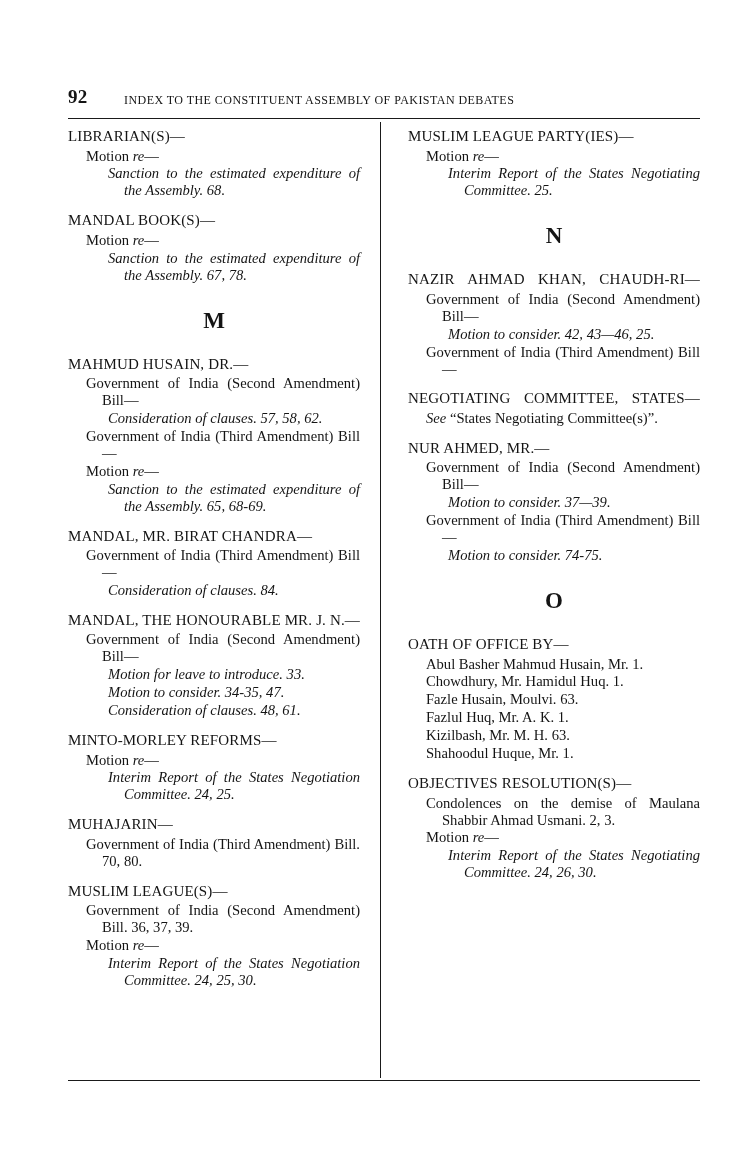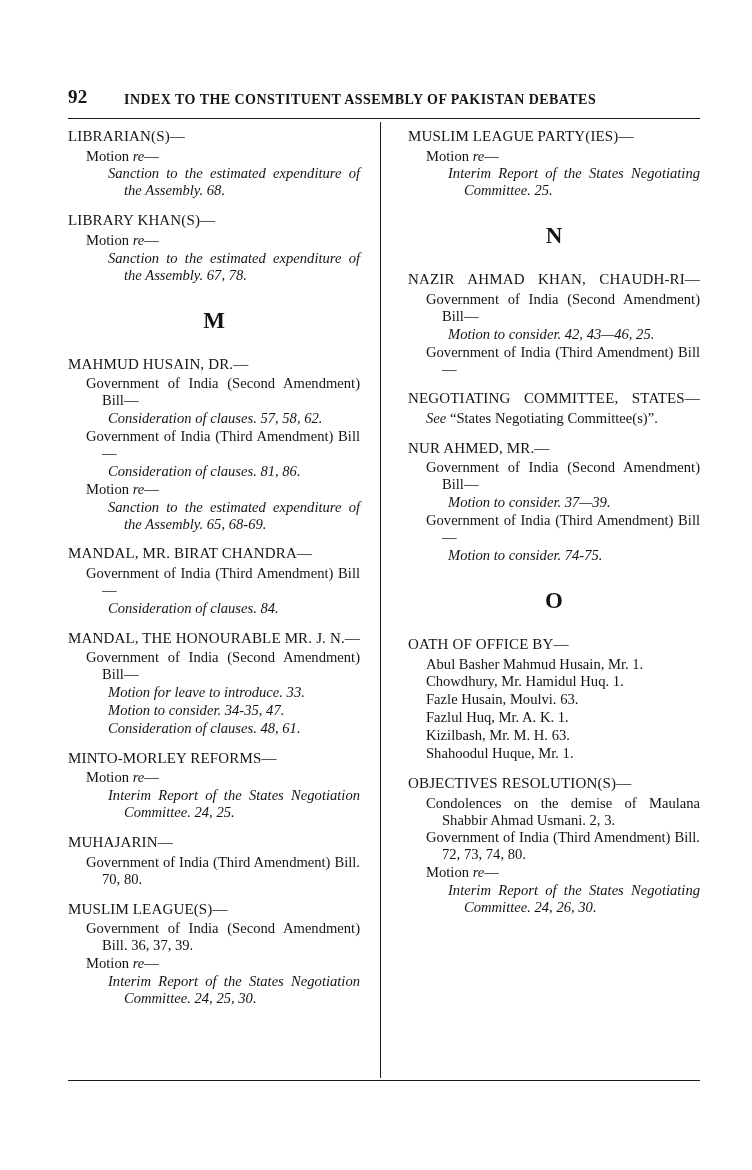--- a/index.html
+++ b/index.html
@@ -29,22 +29,22 @@
     align-items: flex-end;
   }
   .folio {
     font-size: 19px;
     font-weight: 700;
     letter-spacing: 0.2px;
     width: 56px;
     flex: none;
   }
   .head-title {
-    font-size: 14px;
-    font-weight: 700;
+    font-size: 12px;
+    font-weight: 400;
     letter-spacing: 0.45px;
     white-space: nowrap;
   }
 
   
   .rule-top {
     position: absolute;
     left: 68px;
     top: 118px;
     width: 632px;
@@ -156,31 +156,30 @@
   <div class="rule-bottom"></div>
 
   <div class="columns">
     <div class="col col-left" id="col-left">
         <div class="entry">
           <div class="lvl0">LIBRARIAN(S)—</div>
           <div class="lvl1">Motion <em>re</em>—</div>
           <div class="lvl2">Sanction to the estimated expenditure of the Assembly. 68.</div>
         </div>
         <div class="entry">
-          <div class="lvl0">LIBRARY KHAN(S)—</div>
+          <div class="lvl0">MANDAL BOOK(S)—</div>
           <div class="lvl1">Motion <em>re</em>—</div>
           <div class="lvl2">Sanction to the estimated expenditure of the Assembly. 67, 78.</div>
         </div>
         <div class="section-letter">M</div>
         <div class="entry">
           <div class="lvl0">MAHMUD HUSAIN, DR.—</div>
           <div class="lvl1">Government of India (Second Amendment) Bill—</div>
           <div class="lvl2">Consideration of clauses. 57, 58, 62.</div>
           <div class="lvl1">Government of India (Third Amendment) Bill—</div>
-          <div class="lvl2">Consideration of clauses. 81, 86.</div>
           <div class="lvl1">Motion <em>re</em>—</div>
           <div class="lvl2">Sanction to the estimated expenditure of the Assembly. 65, 68-69.</div>
         </div>
         <div class="entry">
           <div class="lvl0">MANDAL, MR. BIRAT CHANDRA—</div>
           <div class="lvl1">Government of India (Third Amendment) Bill—</div>
           <div class="lvl2">Consideration of clauses. 84.</div>
         </div>
         <div class="entry">
           <div class="lvl0 stretch">MANDAL, THE HONOURABLE MR. J. N.—</div>
@@ -235,20 +234,19 @@
           <div class="lvl1">Abul Basher Mahmud Husain, Mr. 1.</div>
           <div class="lvl1">Chowdhury, Mr. Hamidul Huq. 1.</div>
           <div class="lvl1">Fazle Husain, Moulvi. 63.</div>
           <div class="lvl1">Fazlul Huq, Mr. A. K. 1.</div>
           <div class="lvl1">Kizilbash, Mr. M. H. 63.</div>
           <div class="lvl1">Shahoodul Huque, Mr. 1.</div>
         </div>
         <div class="entry">
           <div class="lvl0">OBJECTIVES RESOLUTION(S)—</div>
           <div class="lvl1">Condolences on the demise of Maulana Shabbir Ahmad Usmani. 2, 3.</div>
-          <div class="lvl1">Government of India (Third Amendment) Bill. 72, 73, 74, 80.</div>
           <div class="lvl1">Motion <em>re</em>—</div>
           <div class="lvl2">Interim Report of the States Negotiating Committee. 24, 26, 30.</div>
         </div>
       </div>
   </div>
 
 </div>
 
 </body></html>

